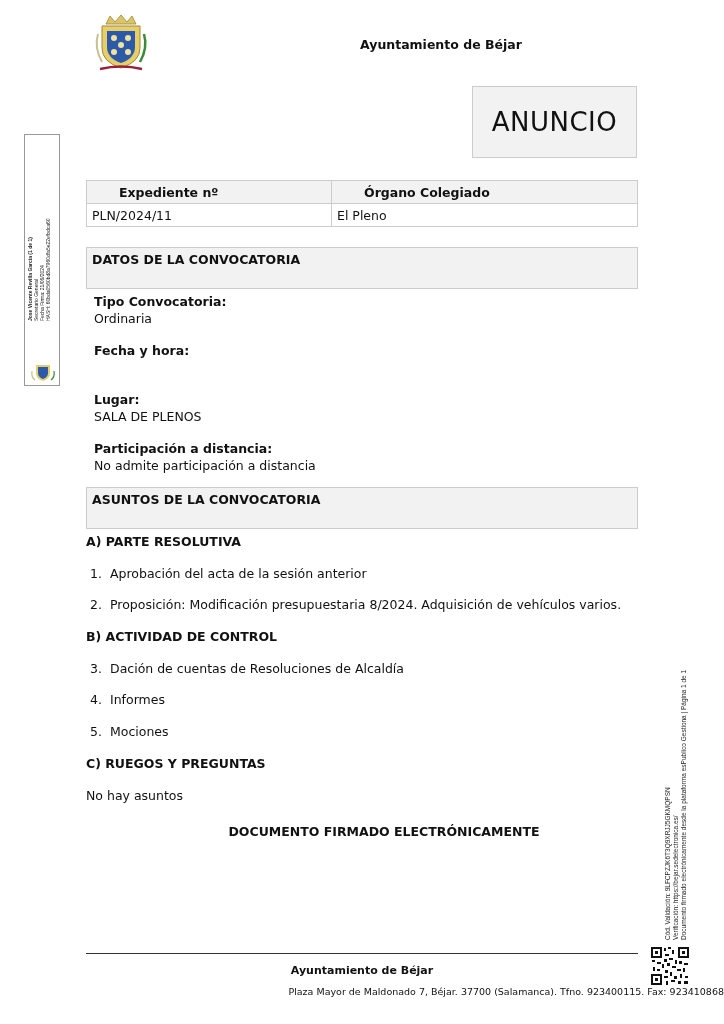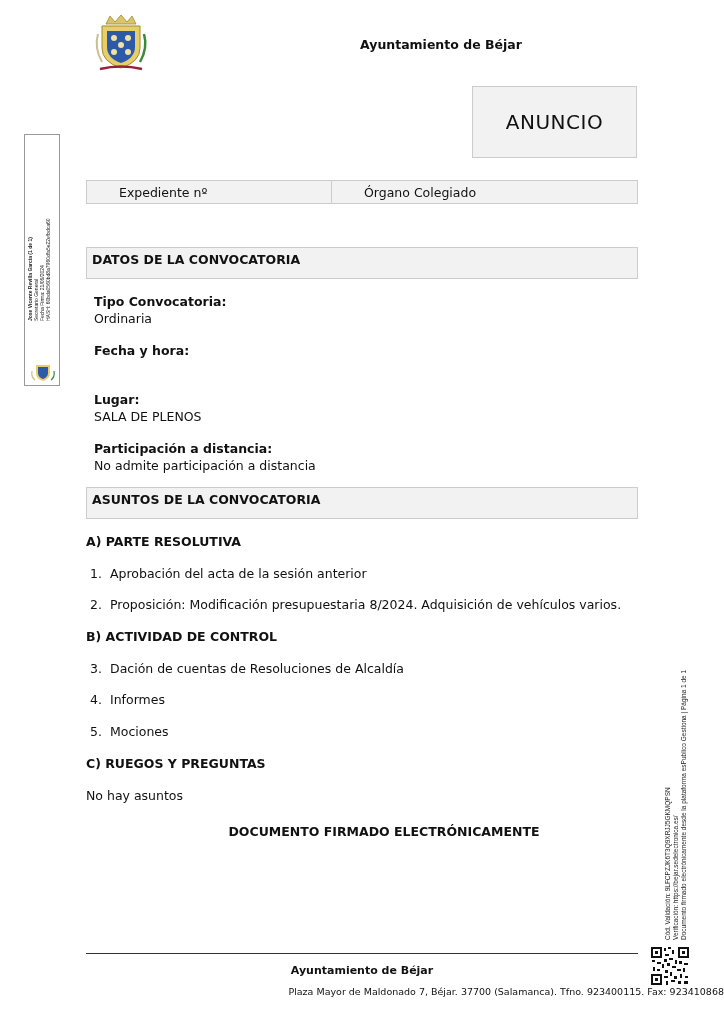--- a/index.html
+++ b/index.html
@@ -2,33 +2,33 @@
 <html><head>
 <meta charset="utf-8">
 <style>
   * { box-sizing: border-box; margin: 0; padding: 0; }
   html, body { width: 724px; height: 1024px; background: #ffffff; overflow: hidden; }
   body { position: relative; font-family: "DejaVu Sans", sans-serif; color: #111; font-size: 12.5px; }
 
   .logo { position: absolute; left: 92px; top: 14px; width: 58px; height: 60px; }
   .header-org { position: absolute; left: 360px; top: 37px; font-weight: bold; font-size: 12.5px; }
 
-  .anuncio { position: absolute; left: 472px; top: 86px; width: 165px; height: 72px; background: #f2f2f2; border: 1px solid #ccc; display: flex; align-items: center; justify-content: center; font-size: 20px; letter-spacing: 0.5px; }
+  .anuncio { position: absolute; left: 472px; top: 86px; width: 165px; height: 72px; background: #f2f2f2; border: 1px solid #ccc; display: flex; align-items: center; justify-content: center; font-size: 26px; letter-spacing: 0.5px; }
 
   .side-stamp { position: absolute; left: 24px; top: 134px; width: 36px; height: 252px; border: 1px solid #999; }
   .side-stamp .txt { position: absolute; left: 2px; top: 186px; transform: rotate(-90deg); transform-origin: 0 0; font-family: "Liberation Sans", sans-serif; font-size: 5px; line-height: 6px; white-space: nowrap; color: #222; }
   .side-stamp .txt .b { font-weight: bold; }
   .side-stamp .mini-logo { position: absolute; left: 5px; top: 226px; width: 26px; height: 22px; }
 
   table.meta { position: absolute; left: 86px; top: 180px; width: 552px; border-collapse: collapse; }
   table.meta td { border: 1px solid #ccc; padding: 3px 5px; height: 23px; font-size: 12.5px; }
-  table.meta tr.head td { background: #f2f2f2; font-weight: normal; padding-left: 32px; }
+  table.meta tr.head td { background: #f2f2f2; font-weight: bold; padding-left: 32px; }
   table.meta td.c1 { width: 245px; }
 
-  .section-bar { position: absolute; left: 86px; width: 552px; height: 32px; background: #f2f2f2; border: 1px solid #ccc; font-weight: bold; padding: 4px 5px; font-size: 12.5px; }
+  .section-bar { position: absolute; left: 86px; width: 552px; height: 42px; background: #f2f2f2; border: 1px solid #ccc; font-weight: bold; padding: 4px 5px; font-size: 12.5px; }
 
   .field { position: absolute; left: 94px; }
   .field .label { font-weight: bold; font-size: 12.5px; line-height: 17px; }
   .field .value { font-size: 12.5px; line-height: 17px; }
 
   .sub-head { position: absolute; left: 86px; font-weight: bold; font-size: 12.5px; }
   .item { position: absolute; left: 90px; font-size: 12.5px; }
   .item .num { display: inline-block; width: 20px; }
   .plain { position: absolute; left: 86px; font-size: 12.5px; }
 
@@ -76,20 +76,24 @@
     <path d="M2 10 Q1 16 5 19" stroke="#c8c090" stroke-width="1.2" fill="none"></path>
     <path d="M24 10 Q25 16 21 19" stroke="#3a8a3a" stroke-width="1.2" fill="none"></path>
   </svg>
 </div>
 
 <table class="meta">
   <tbody>
       <tr class="head">
     <td class="c1">Expediente nº</td>
     <td>Órgano Colegiado</td>
+  </tr>
+  <tr>
+    <td class="c1">PLN/2024/11</td>
+    <td>El Pleno</td>
   </tr>
 </tbody>
   </table>
 
 <div class="section-bar" style="top:247px;">DATOS DE LA CONVOCATORIA</div>
 
 <div class="field" style="top:293px;">
   <div class="label">Tipo Convocatoria:</div>
   <div class="value">Ordinaria</div>
 </div>

